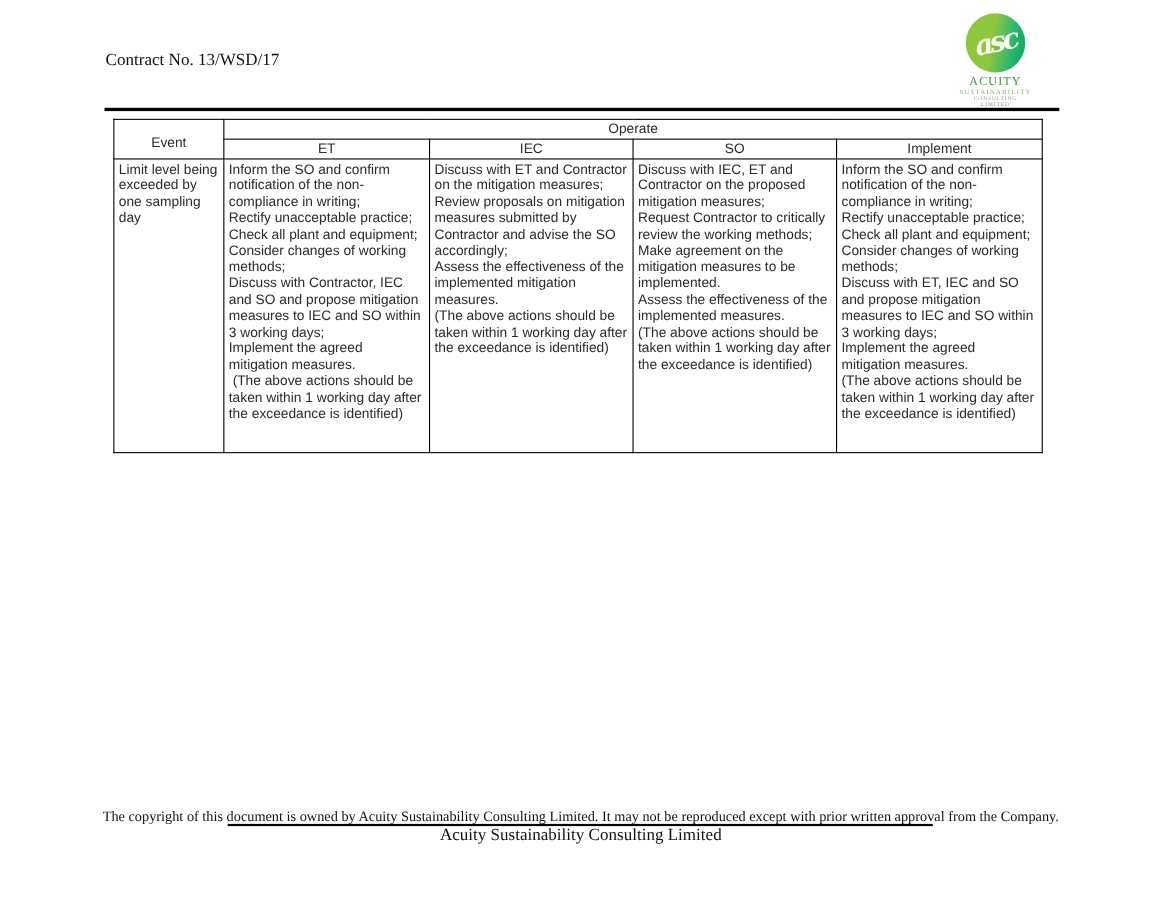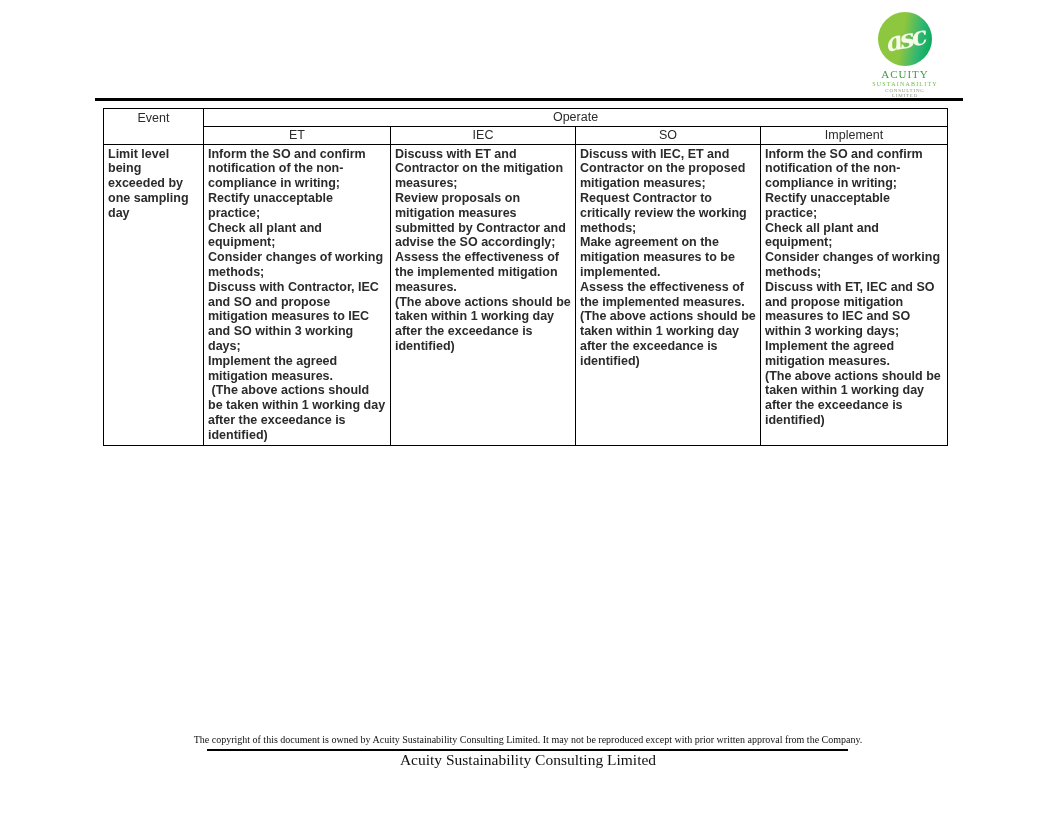--- a/index.html
+++ b/index.html
@@ -72,49 +72,50 @@
     table-layout: fixed;
     font-size: 12.5px; line-height: 14.8px;
     color: #2b2b2b;
   }
   .action-table th, .action-table td {
     border: 1px solid #000;
     vertical-align: top;
     font-weight: normal;
   }
   .action-table th { text-align: center; padding: 1px 2px; }
-  .action-table td { padding: 2px 4px 2px 4px; white-space: pre-wrap; font-weight: bold; }
+  .action-table td { padding: 2px 4px 2px 4px; white-space: pre-wrap; }
   .col-event { width: 100px; }
   .col-et { width: 187px; }
   .col-iec { width: 185px; }
   .col-so { width: 185px; }
   .col-contractor { width: 187px; }
   .row-head1 th { height: 16px; }
   .row-head2 th { height: 16px; }
   .row-body td { height: 267px; }
-  th.event-head { vertical-align: top; padding-top: 2px; }
+  th.event-head { vertical-align: top; padding-top: 14px; }
 
   
   .copyright {
     position: absolute; left: 0; top: 734px; width: 1056px;
     text-align: center;
     font-family: "Liberation Serif", serif;
-    font-size: 10px; color: #111;
+    font-size: 13px; color: #111;
   }
   .company-name {
     position: absolute; left: 0; top: 751px; width: 1056px;
     text-align: center;
     font-family: "Liberation Serif", serif;
     font-size: 15.5px; color: #111;
   }
 </style>
 </head>
 <body>
 
 <div class="doc-header">
+  <div class="line1">Contract No. 13/WSD/17</div>
 </div>
 
 <div class="logo">
   <div class="logo-circle">
     <span class="logo-monogram">asc</span>
   </div>
   <div class="logo-name">ACUITY</div>
   <div class="logo-sub">SUSTAINABILITY</div>
   <div class="logo-sub2">CONSULTING LIMITED</div>
 </div>

